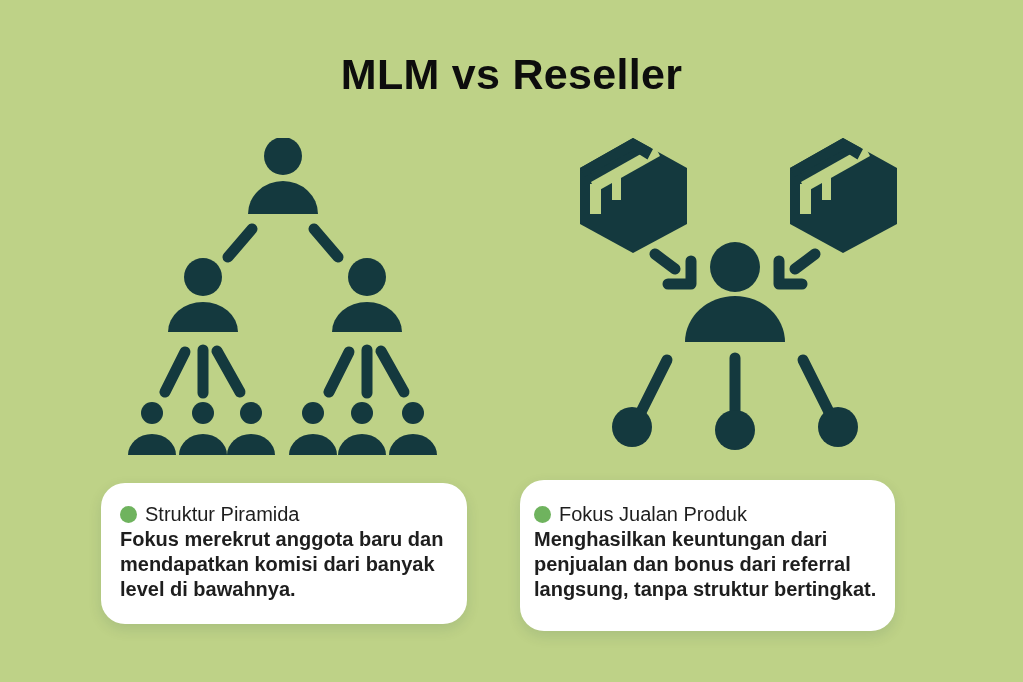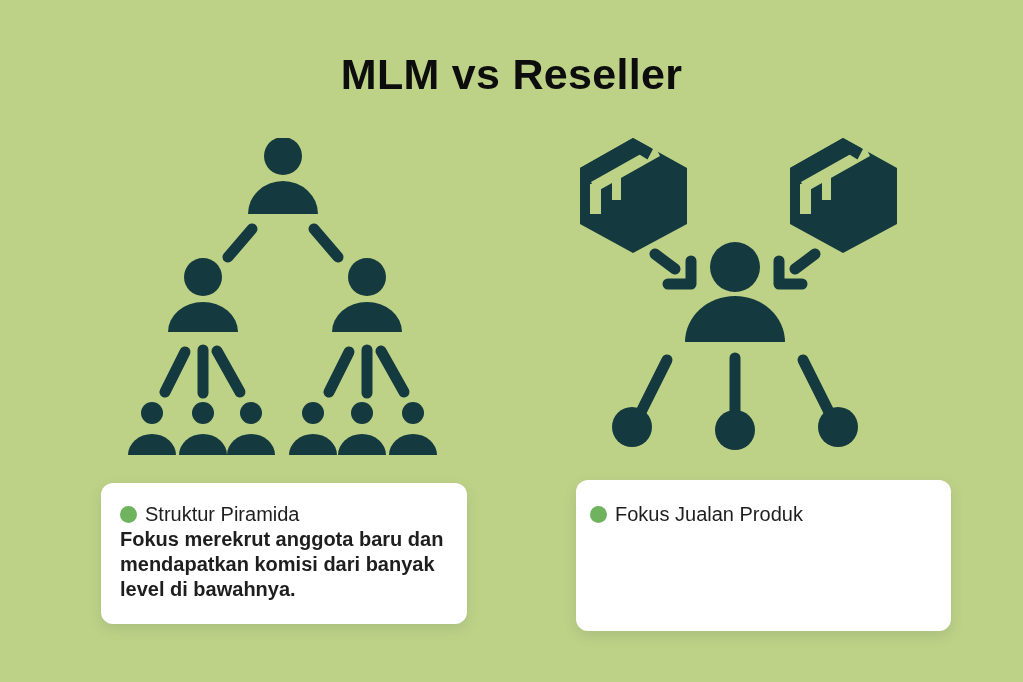--- a/index.html
+++ b/index.html
@@ -25,25 +25,25 @@
     font-size:43px;font-weight:700;letter-spacing:.3px;
     color:var(--title);
   }
   .icon-wrap{position:absolute;}
   .icon-left{left:123px;top:138px;width:330px;height:325px;}
   .icon-right{left:575px;top:138px;width:325px;height:325px;}
   .icon-wrap svg{display:block;width:100%;height:100%;color:var(--icon);}
   .card{
     position:absolute;
     background:var(--card);
-    border-radius:12px;
+    border-radius:24px;
     box-shadow:0 5px 14px rgba(20,57,62,.12);
   }
   .card-left{left:101px;top:483px;width:366px;height:141px;padding:19px 19px 0 19px;}
-  .card-right{left:576px;top:480px;width:375px;height:151px;padding:22px 14px 0 14px;}
+  .card-right{left:520px;top:480px;width:375px;height:151px;padding:22px 14px 0 14px;}
   .card-heading-row{
     display:flex;align-items:center;gap:8px;
     font-size:20px;line-height:25px;color:var(--text);
     margin:0 0 0 0;
   }
   .bullet{
     width:17px;height:17px;border-radius:50%;
     background:var(--bullet);flex:none;
   }
   .card-body{
@@ -158,15 +158,16 @@
       <span>Struktur Piramida</span>
     </div>
     <p class="card-body">Fokus merekrut anggota baru dan mendapatkan komisi dari banyak level di bawahnya.</p>
   </div>
 
   <div class="card card-right">
     <div class="card-heading-row">
       <span class="bullet"></span>
       <span>Fokus Jualan Produk</span>
     </div>
+    <p class="card-body">Menghasilkan keuntungan dari penjualan dan bonus dari referral langsung, tanpa struktur bertingkat.</p>
   </div>
 
 </div>
 
 </body></html>

